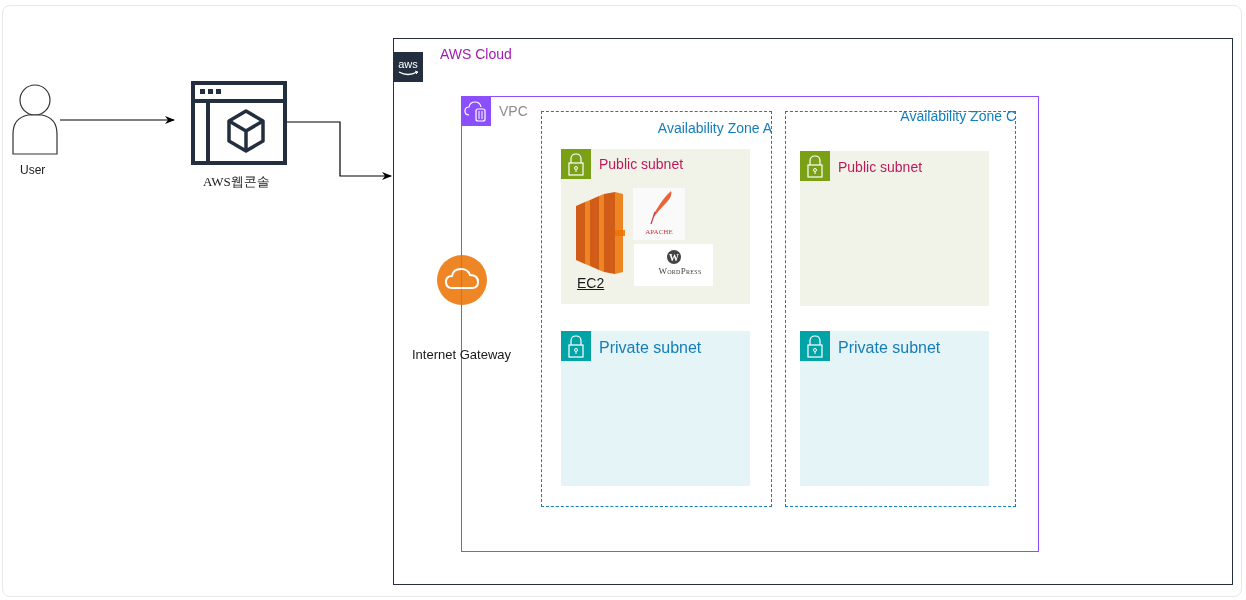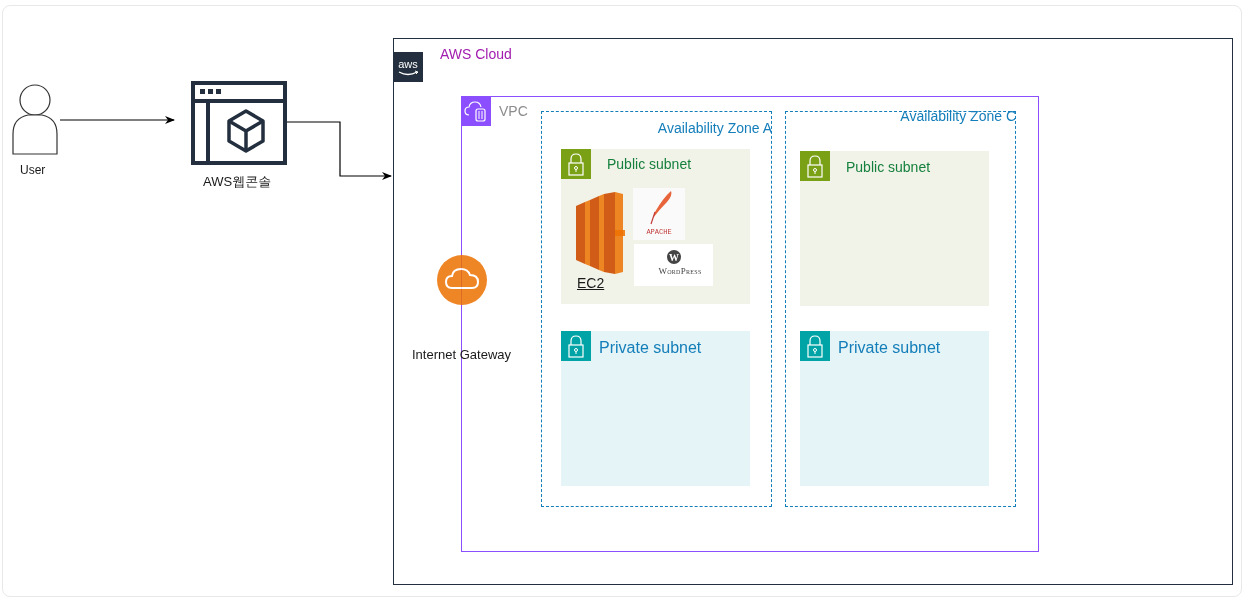--- a/index.html
+++ b/index.html
@@ -20,21 +20,21 @@
   .vpc-title { left: 499px; top: 103px; font-size: 14px; color: #8c8c8c; }
 
   .az { border: 1px dashed #147eba; box-sizing: border-box; }
   .az-title { font-size: 14px; color: #147eba; text-align: right; }
 
   .subnet-pub { background: #f2f3e8; }
   .subnet-priv { background: #e5f4f6; }
   .lock-pub { background: #7aa116; }
   .lock-priv { background: #00a4a6; }
   .lock { width: 30px; height: 30px; }
-  .subnet-title-pub { font-size: 14px; color: #15803d; margin-left: 8px; }
+  .subnet-title-pub { font-size: 14px; color: #be185d; }
   .subnet-title-priv { font-size: 16px; color: #147eba; }
 
   .igw { left: 437px; top: 255px; width: 50px; height: 50px; border-radius: 50%; background: #ed7100; opacity: 0.85; }
 </style>
 </head>
 <body>
 
 <div class="card"></div>
 
 <svg class="wires">
@@ -60,21 +60,21 @@
     <rect x="2" y="2" width="92" height="80" fill="#fff" stroke="#232f3e" stroke-width="4"></rect>
     <line x1="2" y1="20" x2="94" y2="20" stroke="#232f3e" stroke-width="4"></line>
     <line x1="17" y1="20" x2="17" y2="82" stroke="#232f3e" stroke-width="4"></line>
     <rect x="9" y="8" width="5" height="5" fill="#232f3e"></rect>
     <rect x="17" y="8" width="5" height="5" fill="#232f3e"></rect>
     <rect x="25" y="8" width="5" height="5" fill="#232f3e"></rect>
     <path d="M55,30 L72,40 L72,60 L55,70 L38,60 L38,40 Z" fill="none" stroke="#232f3e" stroke-width="3.5" stroke-linejoin="round"></path>
     <path d="M38,40 L55,50 L72,40 M55,50 L55,70" fill="none" stroke="#232f3e" stroke-width="3.5" stroke-linejoin="round"></path>
   </svg>
 </div>
-<div class="label" style="left:203px;top:173px;font-size:13px;">AWS웹콘솔</div>
+<div class="label" style="left:203px;top:173px;font-size:13px;font-family:Liberation Serif, serif;">AWS웹콘솔</div>
 
 <div class="abs aws-cloud"></div>
 <div class="abs aws-badge">
   <svg width="30" height="30" viewBox="0 0 30 30">
     <text x="15" y="16" text-anchor="middle" fill="#fff" font-size="11" font-family="Liberation Sans, sans-serif">aws</text>
     <path d="M6,20 Q15,25 24,20" stroke="#fff" stroke-width="1.3" fill="none"></path>
     <path d="M22,19 L25,20 L23,22" stroke="#fff" stroke-width="1" fill="none"></path>
   </svg>
 </div>
 <div class="label aws-title">AWS Cloud</div>
@@ -122,21 +122,21 @@
     <path d="M40,0 L48,2 L48,80 L40,82 Z" fill="#ed7100" opacity="0.85"></path>
   </svg>
 </div>
 <div class="label" style="left:577px;top:275px;font-size:14px;text-decoration:underline;">EC2</div>
 
 <div class="abs" style="left:633px;top:188px;width:52px;height:52px;background:#fafafa;">
   <svg width="52" height="40" viewBox="0 0 52 40">
     <path d="M38,3 Q30,10 22,24 L20,30 Q26,22 34,14 Q40,7 38,3 Z" fill="#e8643a"></path>
     <line x1="22" y1="24" x2="18" y2="36" stroke="#c23a3a" stroke-width="1.2"></line>
   </svg>
-  <div style="position:absolute;left:0;top:40px;width:52px;text-align:center;font-size:7px;color:#c23a3a;font-family:Liberation Mono, monospace;">APACHE</div>
+  <div style="position:absolute;left:0;top:40px;width:52px;text-align:center;font-size:7px;color:#c23a3a;font-family:Liberation Serif, serif;">APACHE</div>
 </div>
 
 <div class="abs" style="left:634px;top:244px;width:79px;height:42px;background:#fff;">
   <svg width="79" height="22" viewBox="0 0 79 22">
     <circle cx="40" cy="13" r="7" fill="#444"></circle>
     <text x="40" y="17" text-anchor="middle" fill="#fff" font-size="10" font-weight="bold" font-family="Liberation Serif, serif">W</text>
   </svg>
   <div style="position:absolute;left:0;top:22px;width:92px;text-align:center;font-size:9px;color:#444;font-variant:small-caps;letter-spacing:0.3px;font-family:'Liberation Serif',serif;">WordPress</div>
 </div>
 

